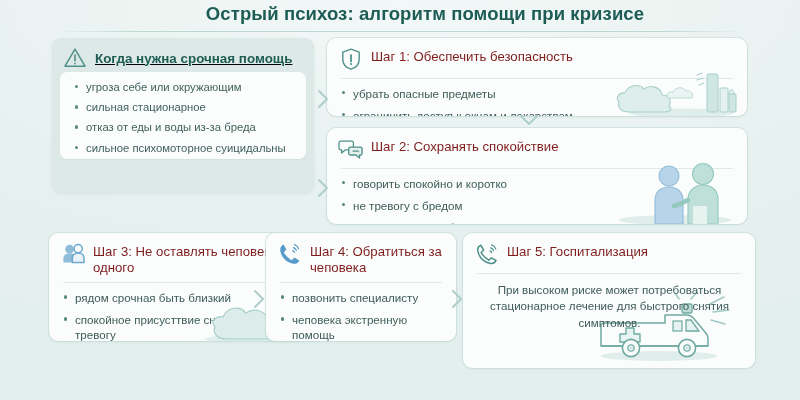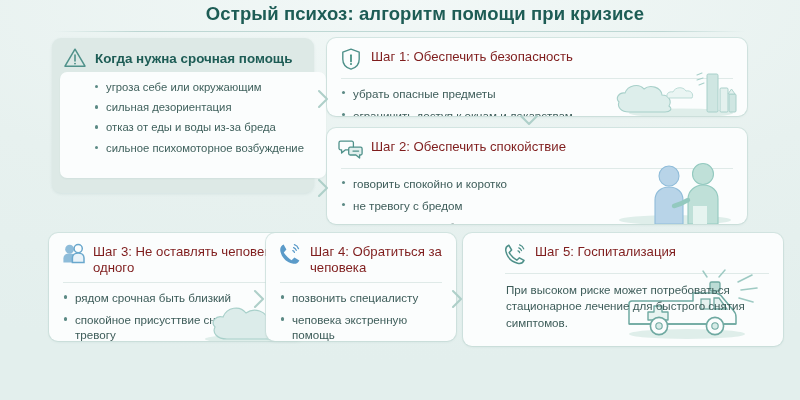--- a/index.html
+++ b/index.html
@@ -98,70 +98,71 @@
     border-radius: 50%;
     background: #5c8a85;
   }
   .card-para {
     font-size: 11.6px;
     color: #3d5c59;
     line-height: 1.42;
     padding: 8px 14px 0 15px;
     position: relative;
     z-index: 2;
+    text-align: center;
   }
 
   
   #panel-urgent {
     position: absolute;
     left: 52px;
     top: 38px;
     width: 262px;
     height: 155px;
     background: #dde9e6;
     border-radius: 9px;
     box-shadow: 0 1px 3px rgba(60,110,105,0.10);
   }
   #panel-urgent .panel-head {
     display: flex;
     align-items: center;
     gap: 7px;
     padding: 7px 10px 0 10px;
+    text-decoration: underline;
   }
   #panel-urgent .panel-title {
     font-size: 13.4px;
     font-weight: bold;
     color: #1d5c55;
   }
   #panel-urgent .inner {
     position: absolute;
     left: 8px;
     top: 34px;
     width: 246px;
-    height: 106px;
+    height: 87px;
     background: #fbfdfd;
     border-radius: 7px;
     box-shadow: 0 1px 2px rgba(60,110,105,0.07);
-    padding-left: 20px;
   }
   #panel-urgent ul.bullets {
     padding: 8px 8px 0 26px;
   }
   #panel-urgent ul.bullets li {
     font-size: 11.3px;
     margin-bottom: 5.5px;
     color: #3f605c;
   }
 
   
   #card-step1 { left: 327px; top: 38px; width: 420px; height: 78px; }
   #card-step2 { left: 327px; top: 128px; width: 420px; height: 96px; }
   #card-step3 { left: 49px;  top: 233px; width: 256px; height: 108px; }
   #card-step4 { left: 266px; top: 233px; width: 190px; height: 108px; }
-  #card-step5 { left: 463px; top: 233px; width: 292px; height: 113px; padding-left: 28px; }
+  #card-step5 { left: 463px; top: 233px; width: 292px; height: 135px; }
 
   
   .arrow {
     position: absolute;
     display: block;
   }
   #arrow-urgent-step1 { left: 316px; top: 88px;  width: 14px; height: 22px; }
   #arrow-step1-step2  { left: 518px; top: 113px; width: 22px; height: 14px; }
   #arrow-step2-step3  { left: 316px; top: 177px; width: 14px; height: 22px; }
   #arrow-step3-step4  { left: 252px; top: 288px; width: 14px; height: 22px; }
@@ -190,23 +191,23 @@
       <svg class="card-icon" viewBox="0 0 26 26">
         <path d="M13 4.2 L23 21.2 H3 Z" fill="none" stroke="#4f918a" stroke-width="1.5" stroke-linejoin="round"></path>
         <line x1="13" y1="10" x2="13" y2="16" stroke="#4f918a" stroke-width="1.6" stroke-linecap="round"></line>
         <circle cx="13" cy="18.6" r="0.95" fill="#4f918a"></circle>
       </svg>
       <div class="panel-title">Когда нужна срочная помощь</div>
     </div>
     <div class="inner">
       <ul class="bullets">
         <li>угроза себе или окружающим</li>
-        <li>сильная дезориентация</li>
+        <li>сильная стационарное</li>
         <li>отказ от еды и воды из-за бреда</li>
-        <li>сильное психомоторное возбуждение</li>
+        <li>сильное психомоторное суицидальны</li>
       </ul>
     </div>
   </div>
 
   <div class="card" id="card-step1">
     <div class="card-head">
       <svg class="card-icon" viewBox="0 0 26 26">
         <path d="M13 3.2 L21.2 6.2 V13.2 C21.2 18.2 17.6 21.8 13 23.2 C8.4 21.8 4.8 18.2 4.8 13.2 V6.2 Z" fill="none" stroke="#4f918a" stroke-width="1.4" stroke-linejoin="round"></path>
         <line x1="13" y1="9.2" x2="13" y2="15.4" stroke="#3f8d7f" stroke-width="1.7" stroke-linecap="round"></line>
         <circle cx="13" cy="18.1" r="1" fill="#3f8d7f"></circle>
@@ -232,21 +233,21 @@
     </svg>
   </div>
 
   <div class="card" id="card-step2">
     <div class="card-head">
       <svg class="card-icon" viewBox="0 0 26 26">
         <path d="M2.6 5.2 h11.2 a1.6 1.6 0 0 1 1.6 1.6 v5.4 a1.6 1.6 0 0 1 -1.6 1.6 h-6.3 l-3.9 3.3 v-3.3 h-1 a1.6 1.6 0 0 1 -1.6 -1.6 v-5.4 a1.6 1.6 0 0 1 1.6 -1.6 z" fill="#fbfdfd" stroke="#4f918a" stroke-width="1.3" stroke-linejoin="round"></path>
         <path d="M12.2 11.2 h10.4 a1.5 1.5 0 0 1 1.5 1.5 v4.8 a1.5 1.5 0 0 1 -1.5 1.5 h-1 v3.1 l-3.7 -3.1 h-5.7 a1.5 1.5 0 0 1 -1.5 -1.5 v-4.8 a1.5 1.5 0 0 1 1.5 -1.5 z" fill="#e3f0ee" stroke="#4f918a" stroke-width="1.3" stroke-linejoin="round"></path>
         <line x1="15" y1="15.1" x2="20.6" y2="15.1" stroke="#4f918a" stroke-width="1.3" stroke-linecap="round"></line>
       </svg>
-      <div class="card-title">Шаг 2: Обеспечить спокойствие</div>
+      <div class="card-title">Шаг 2: Сохранять спокойствие</div>
     </div>
     <div class="card-rule"></div>
     <ul class="bullets">
       <li>говорить спокойно и коротко</li>
       <li>не тревогу с бредом</li>
       <li>не подтверждать бредовые идеи</li>
     </ul>
     <svg class="art" id="art-people" viewBox="0 0 120 64">
       <ellipse cx="58" cy="58" rx="56" ry="5" fill="#dfeeea"></ellipse>
       <circle cx="52" cy="14" r="10" fill="#b8d4e8" stroke="#8fbcd9" stroke-width="1.1"></circle>

